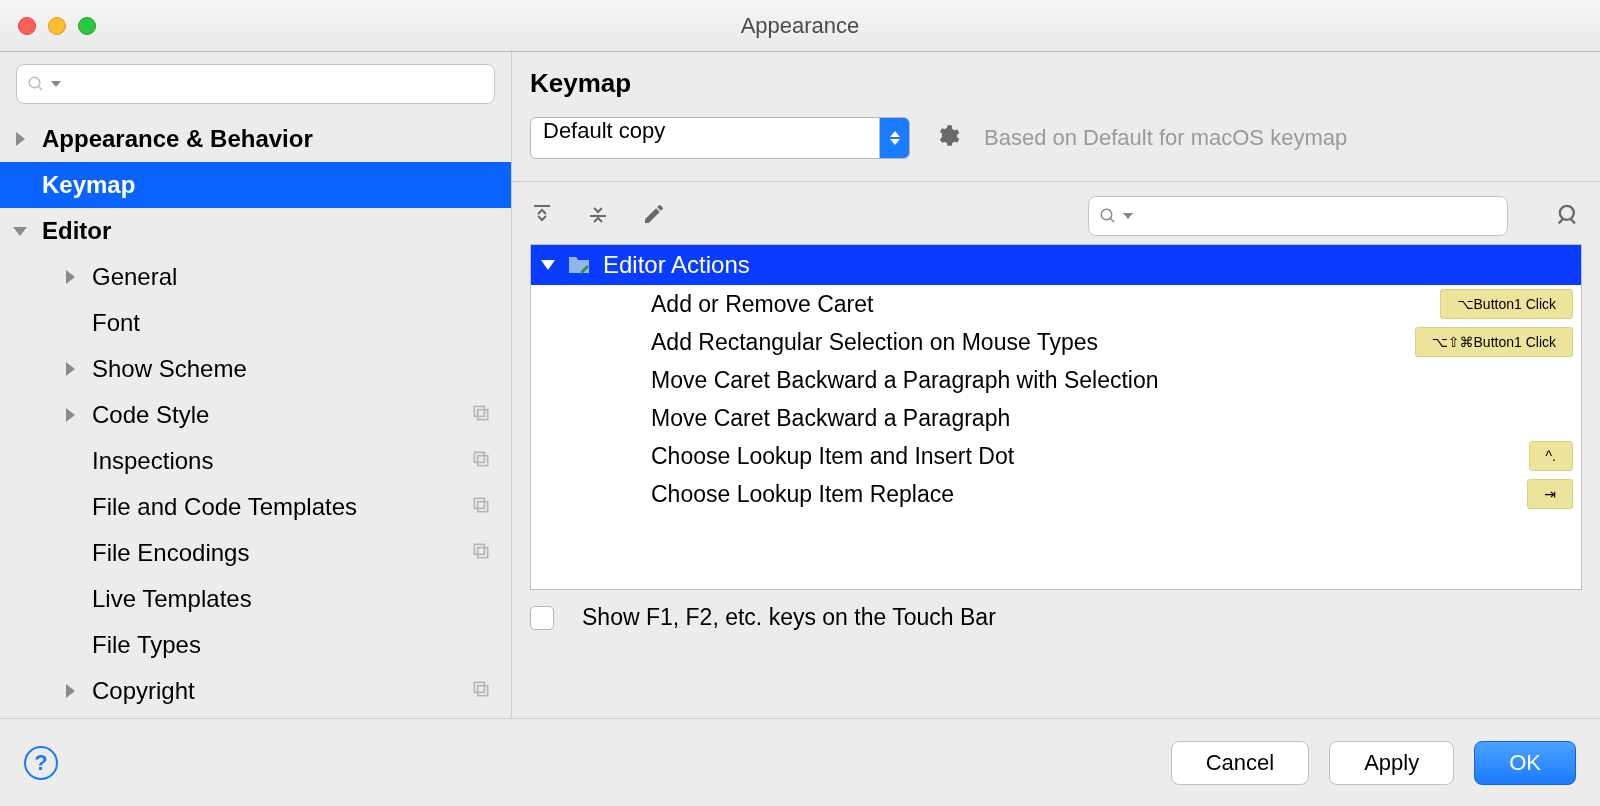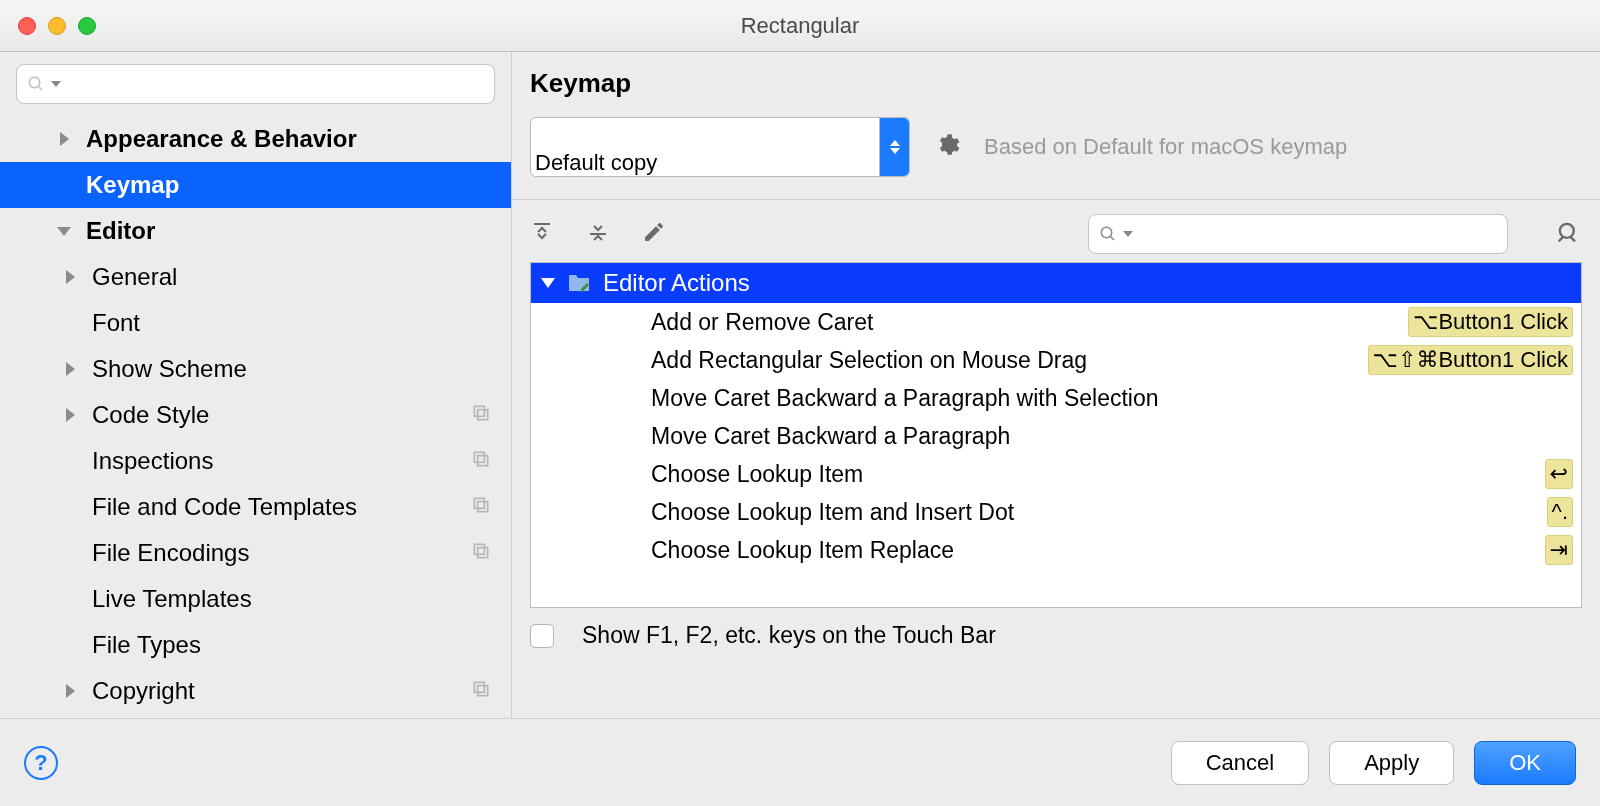--- a/index.html
+++ b/index.html
@@ -38,39 +38,38 @@
   background:#fff; display:flex; align-items:center;
   padding:0 10px; gap:6px;
 }
 .search svg{opacity:.55;}
 .chev-dn{width:0;height:0;border-left:5px solid transparent;border-right:5px solid transparent;border-top:6px solid #888;}
 .nav { flex:1; overflow-y:auto; font-size:24px; }
 .nav-row {
   display:flex; align-items:center;
   height:46px; padding-right:20px;
   cursor:default;
-  padding-left:44px;
 }
 .nav-row .arrow{width:24px;display:flex;justify-content:center;align-items:center;margin-left:8px;}
 .arrow-r{width:0;height:0;border-top:7px solid transparent;border-bottom:7px solid transparent;border-left:9px solid #8b8b8b;}
 .arrow-d{width:0;height:0;border-left:7px solid transparent;border-right:7px solid transparent;border-top:9px solid #8b8b8b;}
 .nav-row .lbl{margin-left:10px;}
 .nav-row.bold .lbl{font-weight:600;}
 .nav-row.sel{background:#0a63ff;color:#fff;}
 .nav-row.sel .lbl{font-weight:600;}
 .nav-row.child{padding-left:58px;}
 .nav-row.child .arrow{margin-left:0;}
 .scope-ico{margin-left:auto;opacity:.55;}
 .content{flex:1;display:flex;flex-direction:column;background:#ececec;}
 .content-hdr{padding:16px 18px 8px;}
 .content-hdr h1{font-size:26px;font-weight:700;}
 .keymap-row{display:flex;align-items:center;gap:24px;padding:10px 18px 22px;}
 .select{
-  width:380px;height:60px;background:#fff;border:1px solid #b8b8b8;border-radius:6px;
-  display:flex;align-items:flex-end;padding-left:4px;font-size:22px;position:relative;
+  width:380px;height:42px;background:#fff;border:1px solid #b8b8b8;border-radius:6px;
+  display:flex;align-items:flex-start;padding-left:12px;font-size:22px;position:relative;
 }
 .select .handle{
   position:absolute;right:0;top:0;bottom:0;width:30px;border-left:1px solid #b8b8b8;
   border-radius:0 5px 5px 0;background:#1a7bff;
   display:flex;flex-direction:column;align-items:center;justify-content:center;gap:2px;
 }
 .select .handle .up,.select .handle .dn{width:0;height:0;border-left:5px solid transparent;border-right:5px solid transparent;}
 .select .handle .up{border-bottom:6px solid #fff;}
 .select .handle .dn{border-top:6px solid #fff;}
 .gear{color:#6a6a6a;}
@@ -92,21 +91,21 @@
 }
 .tree-hdr{
   background:#0a3cff;color:#fff;height:40px;display:flex;align-items:center;padding-left:10px;gap:12px;
 }
 .tree-hdr .tri{width:0;height:0;border-left:7px solid transparent;border-right:7px solid transparent;border-top:10px solid #fff;}
 .tree-hdr .fico{display:inline-flex;}
 .tree-hdr .label{font-size:24px;}
 .trow{height:38px;display:flex;align-items:center;padding-left:120px;padding-right:8px;}
 .trow .name{flex:1;}
 .sc{display:flex;gap:18px;}
-.kb{background:#ece49a;border:1px solid #d8cf7f;border-radius:3px;padding:0 4px;font-size:22px;display:inline-flex;align-items:center;height:30px;}
+.kb{background:#ece49a;border:1px solid #d8cf7f;border-radius:3px;padding:0 16px;font-size:14px;display:inline-flex;align-items:center;height:30px;}
 .check-row{display:flex;align-items:center;gap:28px;padding:14px 18px;font-size:23px;}
 .checkbox{width:24px;height:24px;border:1px solid #b5b5b5;border-radius:5px;background:#fff;}
 .footer{
   height:88px;border-top:1px solid #cfcfcf;background:#ececec;
   display:flex;align-items:center;padding:0 24px;gap:20px;
 }
 .help{width:34px;height:34px;border:2px solid #1a7bff;border-radius:50%;display:flex;align-items:center;justify-content:center;color:#1a7bff;font-weight:700;font-size:22px;}
 .footer .spacer{flex:1;}
 .btn{
   height:44px;padding:0 34px;border-radius:8px;border:1px solid #c0c0c0;background:#fff;font-size:22px;cursor:pointer;
@@ -115,21 +114,21 @@
 </style>
 </head>
 <body>
 
 <div class="titlebar">
   <div class="traffic">
     <div class="tl red"></div>
     <div class="tl yel"></div>
     <div class="tl grn"></div>
   </div>
-  <div class="title">Rectangular</div>
+  <div class="title">Appearance</div>
 </div>
 
 <div class="body">
   <div class="sidebar">
     <div class="search-wrap">
       <div class="search">
         <svg width="18" height="18" viewBox="0 0 24 24" fill="none" stroke="#888" stroke-width="2">
             <circle cx="10" cy="10" r="7"></circle>
             <line x1="20" y1="20" x2="15" y2="15"></line>
           </svg>
@@ -295,38 +294,32 @@
         <span class="label">Editor Actions</span>
       </div>
       <div id="action-rows">
           <div class="trow">
             <span class="name">Add or Remove Caret</span>
             <span class="sc">
               <span class="kb">⌥Button1 Click</span>
             </span>
           </div>
           <div class="trow">
-            <span class="name">Add Rectangular Selection on Mouse Drag</span>
+            <span class="name">Add Rectangular Selection on Mouse Types</span>
             <span class="sc">
               <span class="kb">⌥⇧⌘Button1 Click</span>
             </span>
           </div>
           <div class="trow">
             <span class="name">Move Caret Backward a Paragraph with Selection</span>
             <span class="sc"></span>
           </div>
           <div class="trow">
             <span class="name">Move Caret Backward a Paragraph</span>
             <span class="sc"></span>
-          </div>
-          <div class="trow">
-            <span class="name">Choose Lookup Item</span>
-            <span class="sc">
-              <span class="kb">↩</span>
-            </span>
           </div>
           <div class="trow">
             <span class="name">Choose Lookup Item and Insert Dot</span>
             <span class="sc">
               <span class="kb">^.</span>
             </span>
           </div>
           <div class="trow">
             <span class="name">Choose Lookup Item Replace</span>
             <span class="sc">

